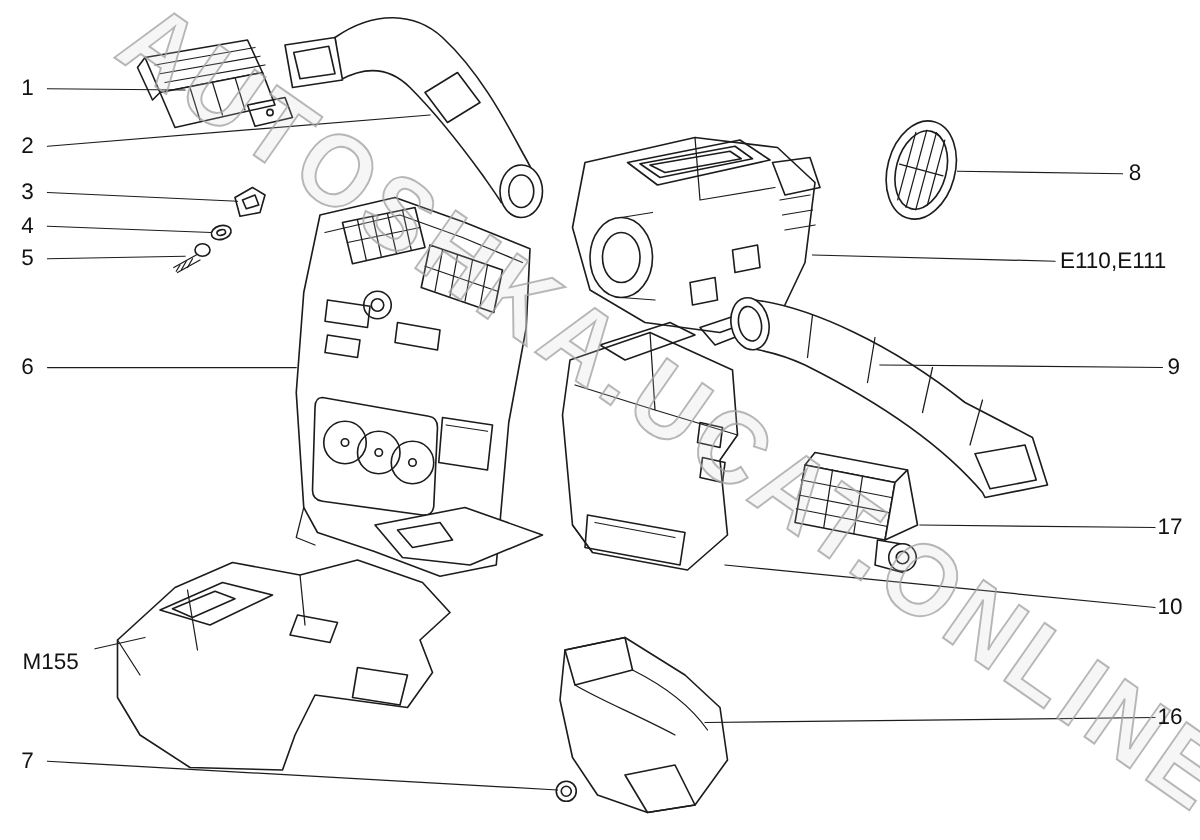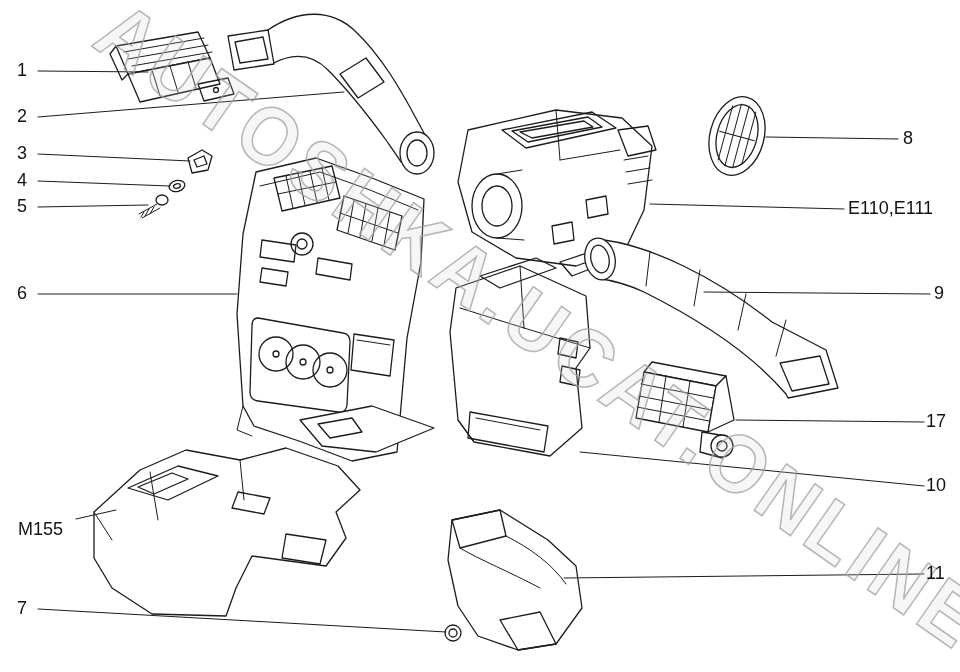--- a/index.html
+++ b/index.html
@@ -190,15 +190,15 @@
   <div class="callout" style="left:17px; top:171px;">4</div>
   <div class="callout" style="left:17px; top:197px;">5</div>
   <div class="callout" style="left:17px; top:284px;">6</div>
   <div class="callout" style="left:18px; top:520px;">M155</div>
   <div class="callout" style="left:17px; top:599px;">7</div>
   <div class="callout" style="left:903px; top:129px;">8</div>
   <div class="callout" style="left:848px; top:199px;">E110,E111</div>
   <div class="callout" style="left:934px; top:284px;">9</div>
   <div class="callout" style="left:926px; top:412px;">17</div>
   <div class="callout" style="left:926px; top:476px;">10</div>
-  <div class="callout" style="left:926px; top:564px;">11</div>
+  <div class="callout" style="left:926px; top:564px;">16</div>
 
 </div>
 
 </body></html>

